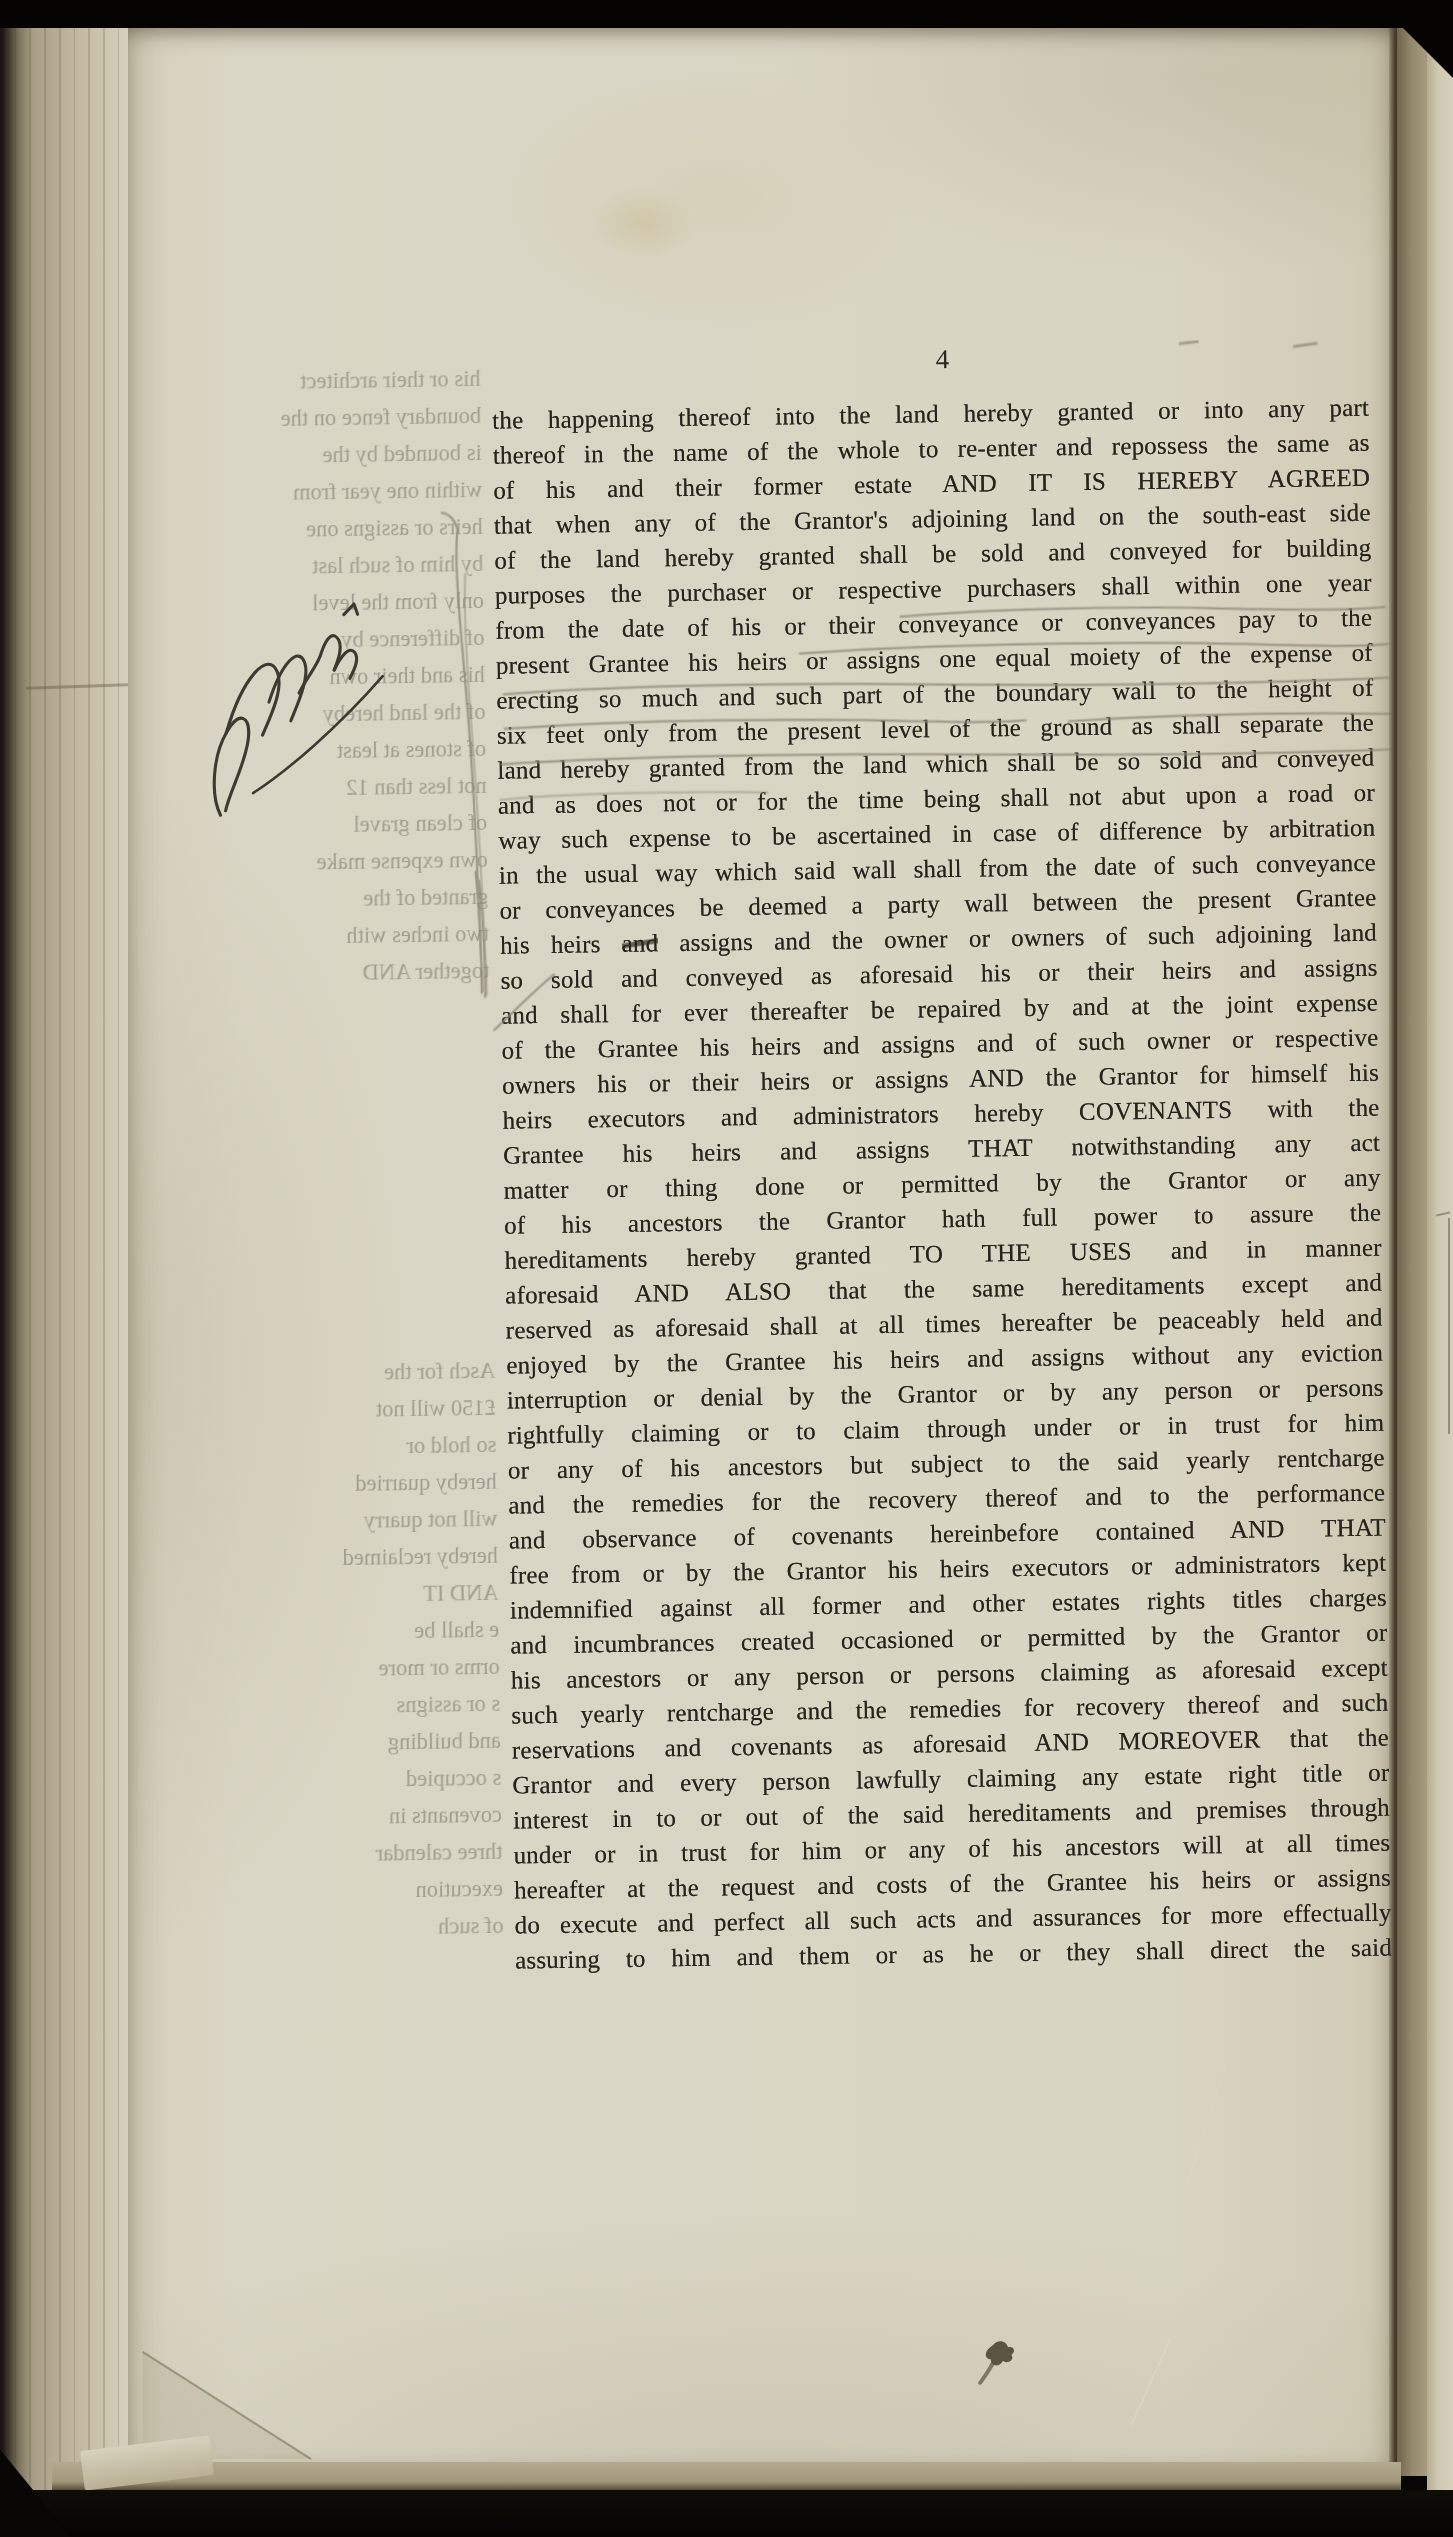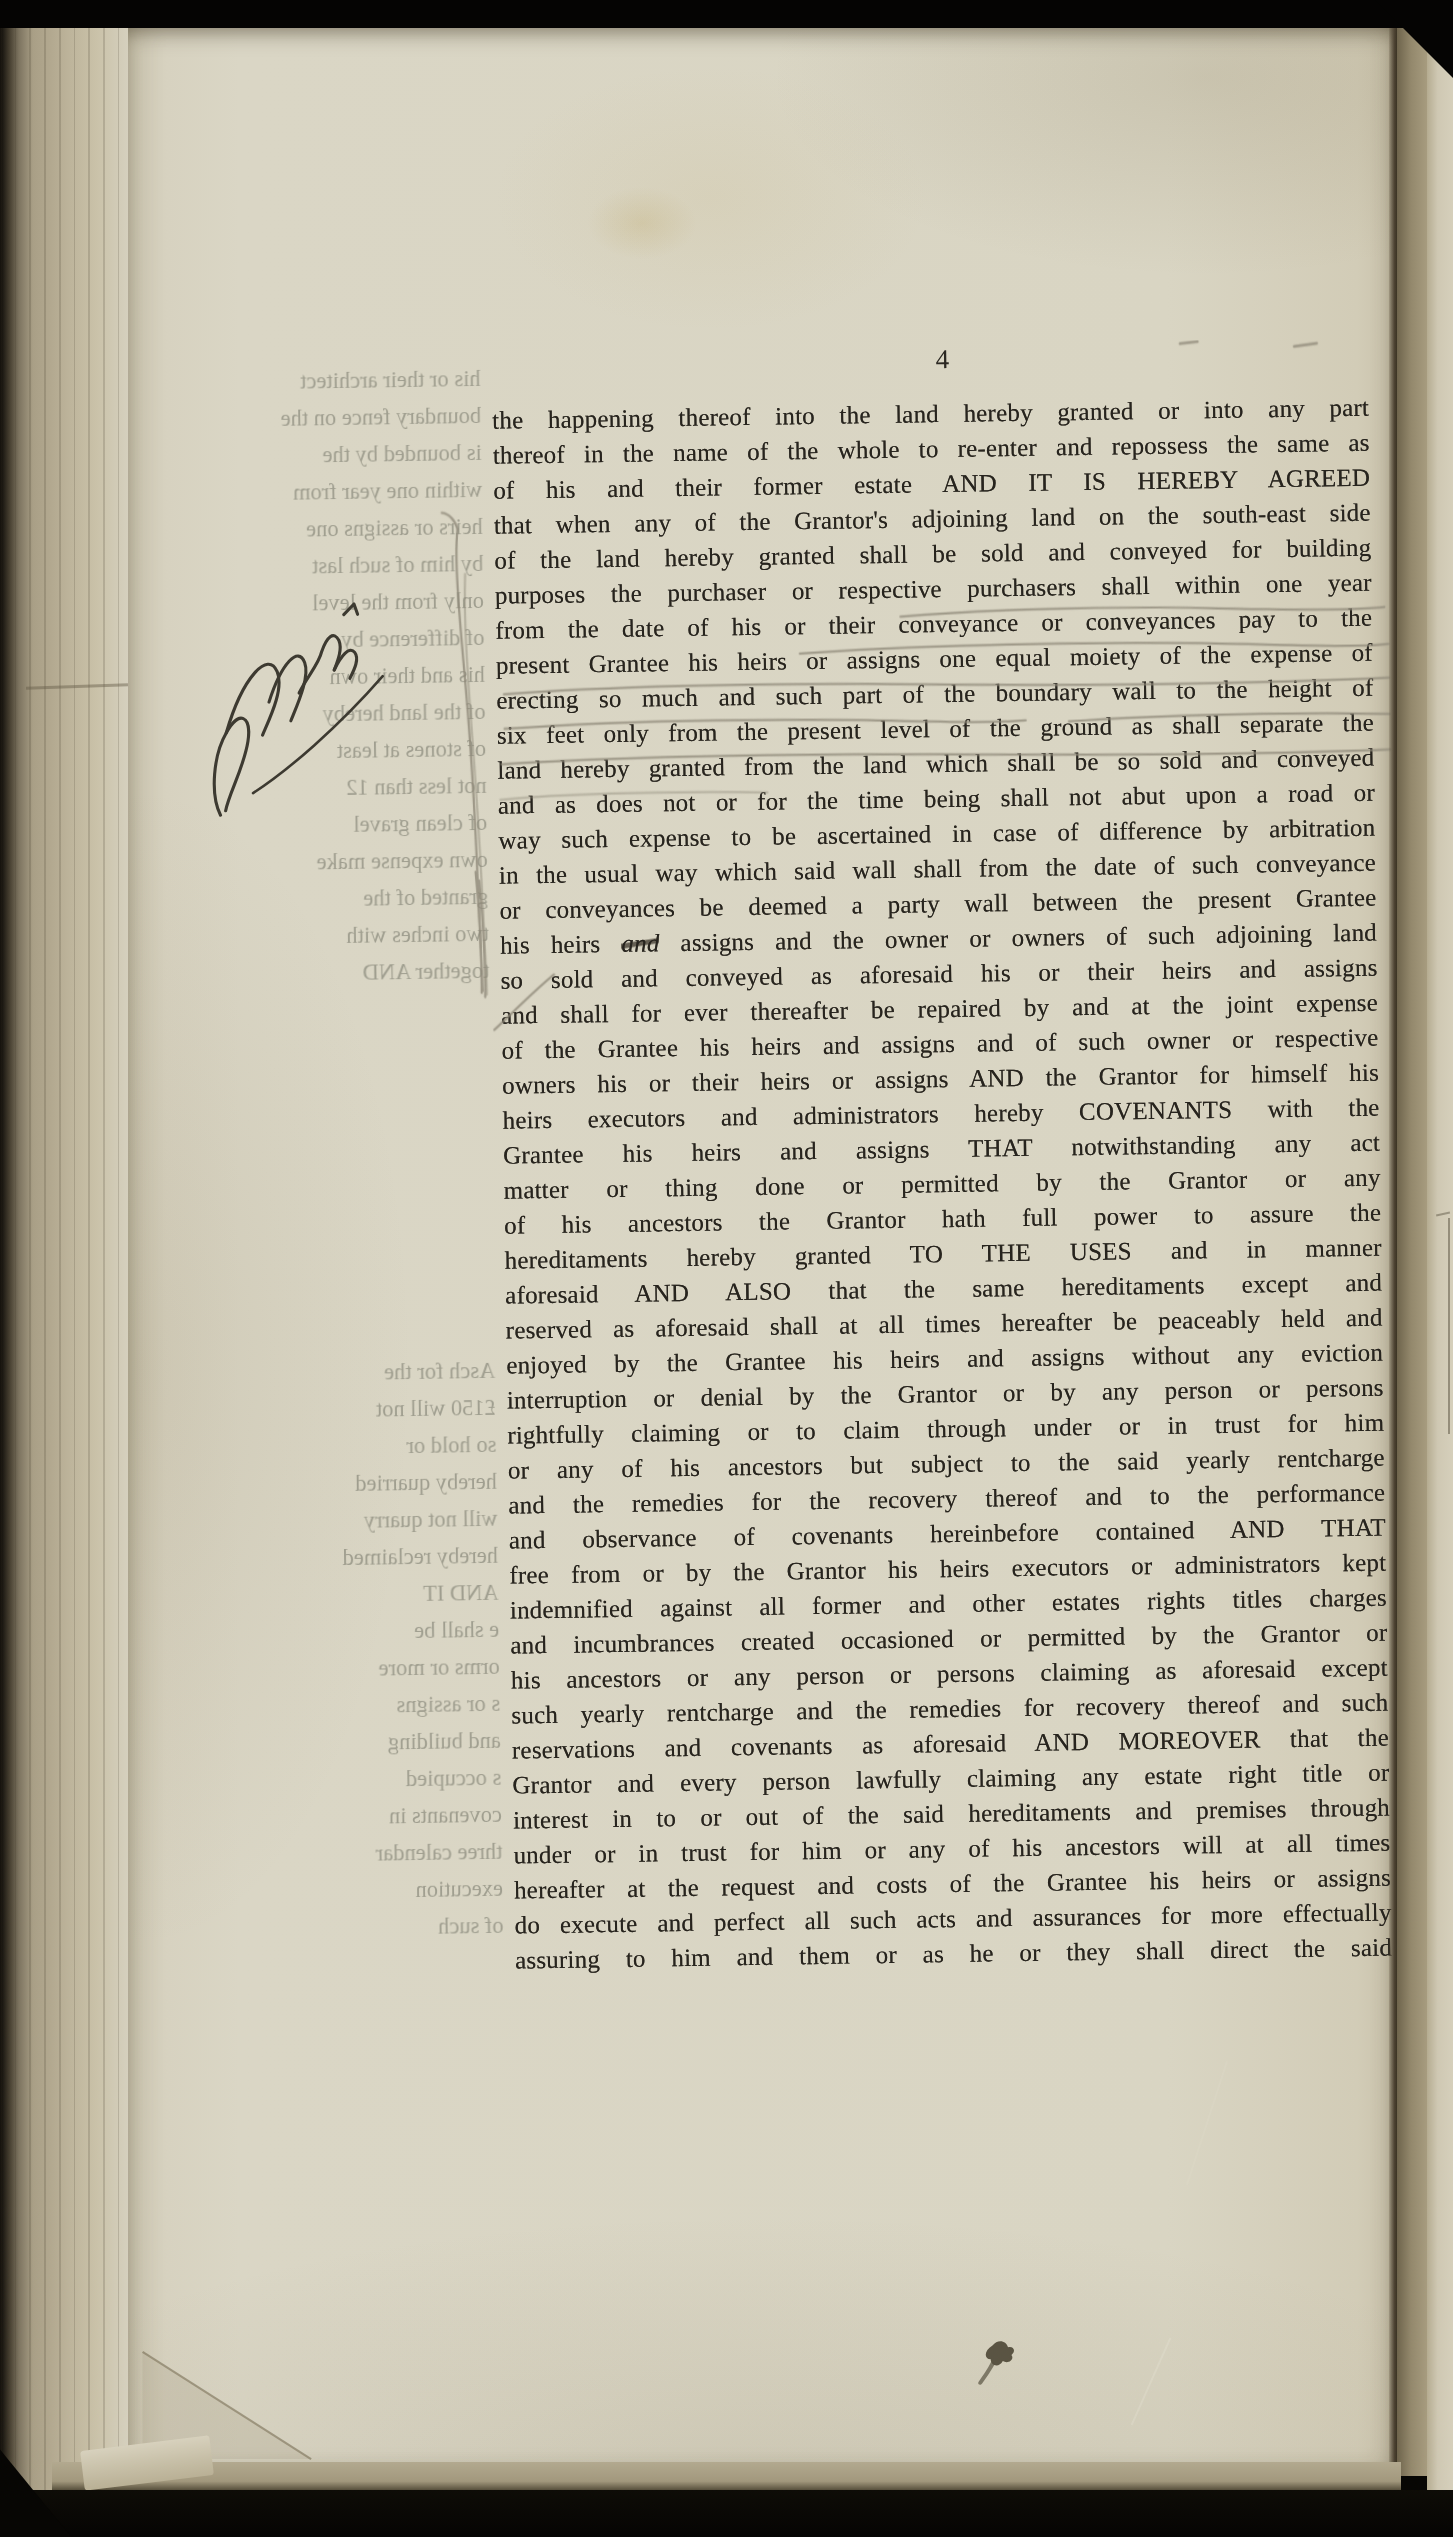--- a/index.html
+++ b/index.html
@@ -57,21 +57,21 @@
     transform:rotate(-0.85deg);transform-origin:951px 1210px;}
 
   .page-number{position:absolute;left:929px;top:344px;width:52px;text-align:center;
     font-size:27px;color:#2b2822;}
 
   .textblock{position:absolute;left:504px;top:396px;width:877px;}
   .text-line{font-size:25px;line-height:35px;color:#27241e;white-space:nowrap;
     text-align:justify;text-align-last:justify;letter-spacing:0.2px;word-spacing:1.3px;
     text-shadow:0 0 0.6px rgba(45,40,32,.75);white-space:normal;}
   .struck{background:linear-gradient(172deg,transparent 40%,rgba(88,82,70,.9) 46%,
-          rgba(88,82,70,.9) 56%,transparent 62%);font-style:italic;}
+          rgba(88,82,70,.9) 56%,transparent 62%);}
 
   
   .bleed-group{position:absolute;width:228px;text-align:left;
     color:rgba(78,82,68,.42);font-size:22.5px;filter:blur(0.6px);}
   .bleed-group .bleed-line{display:block;height:37px;line-height:37px;
     transform:scaleX(-1);white-space:nowrap;overflow:visible;}
   #bleed1{left:265px;top:353px;}
   #bleed2{left:265px;top:1345px;}
 
   .marks-svg,.hand-svg,.blot-svg{position:absolute;left:0;top:0;pointer-events:none;}

